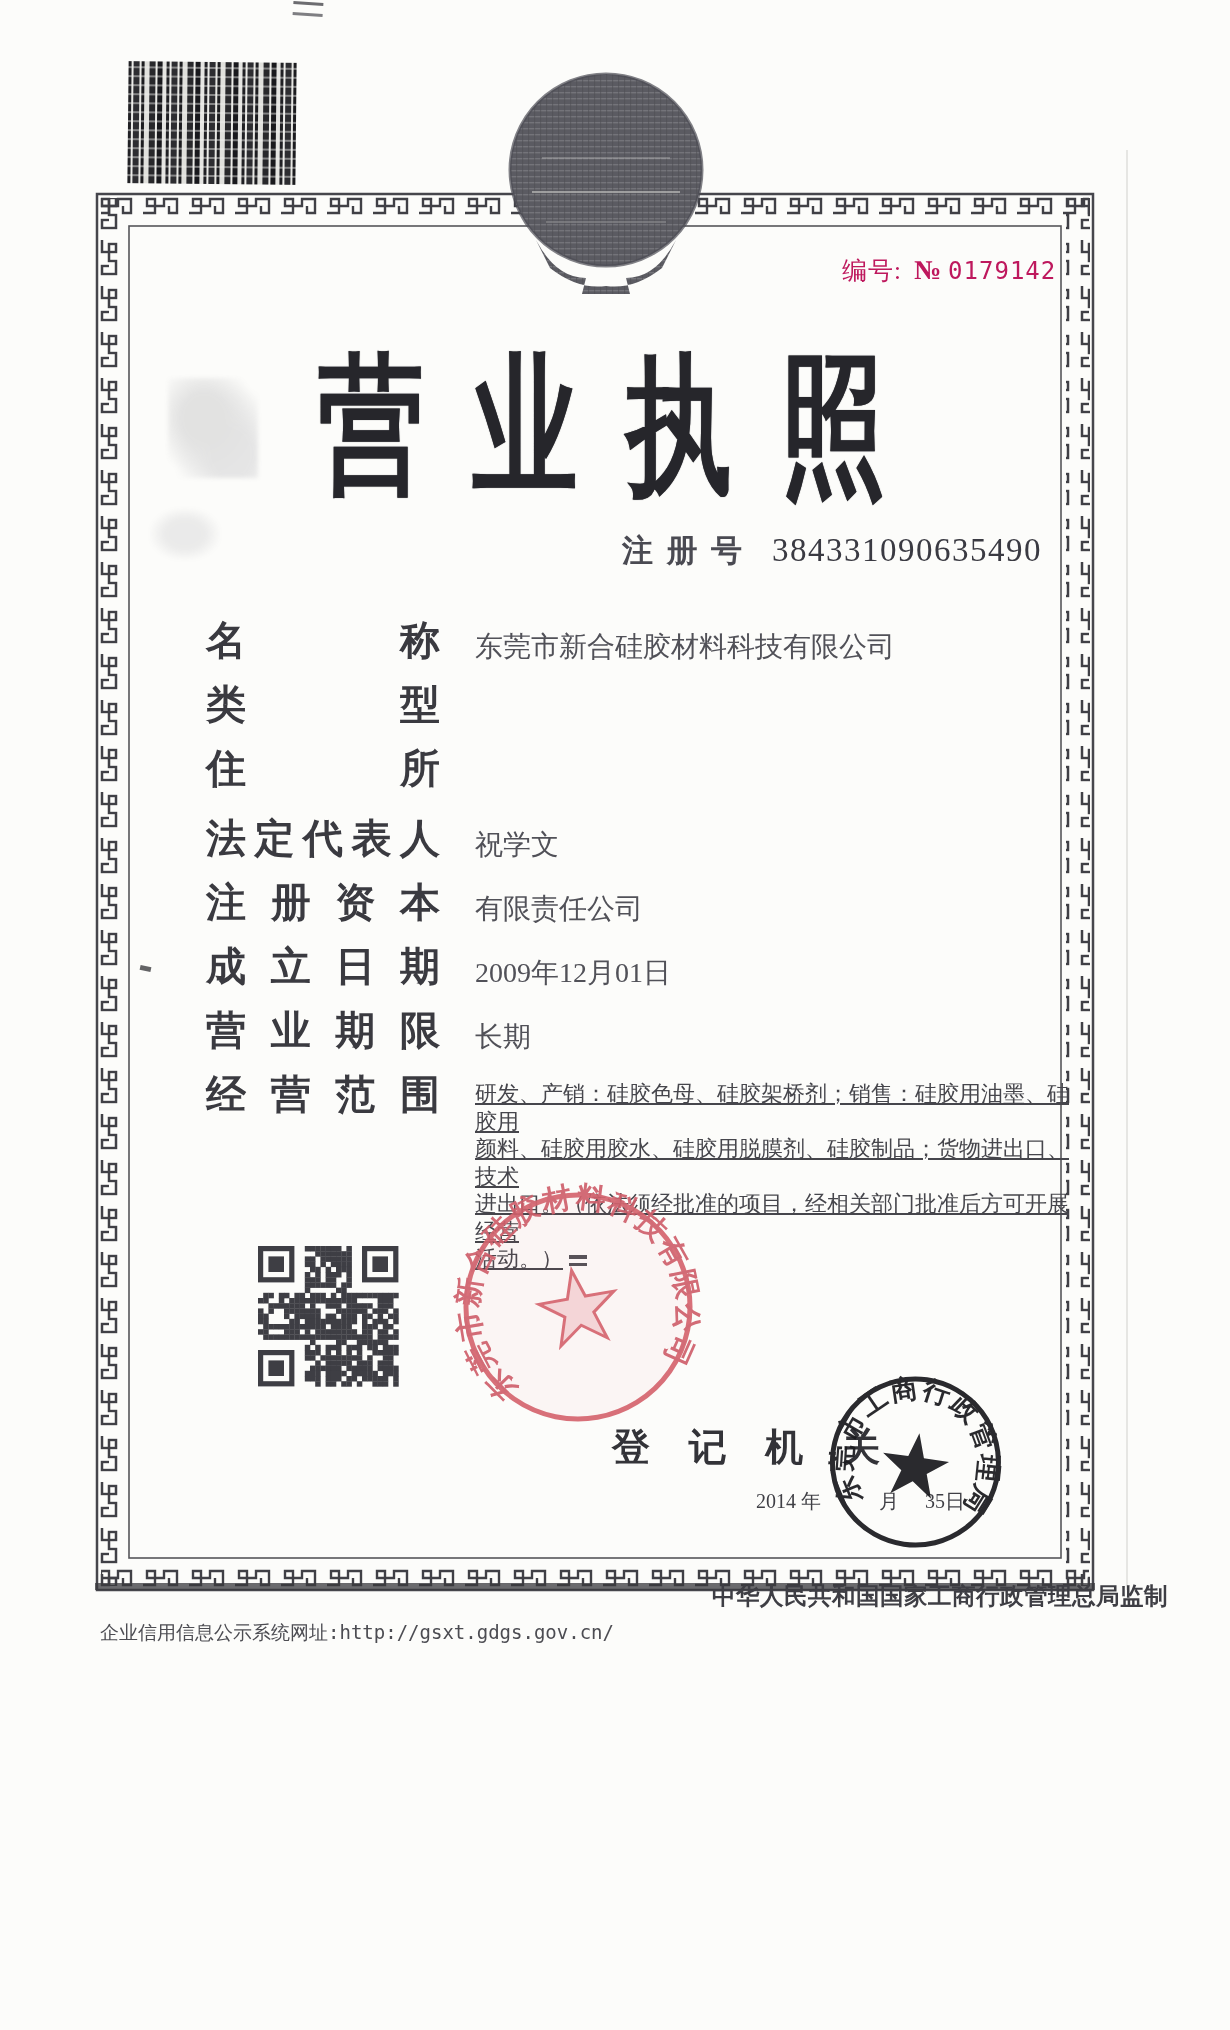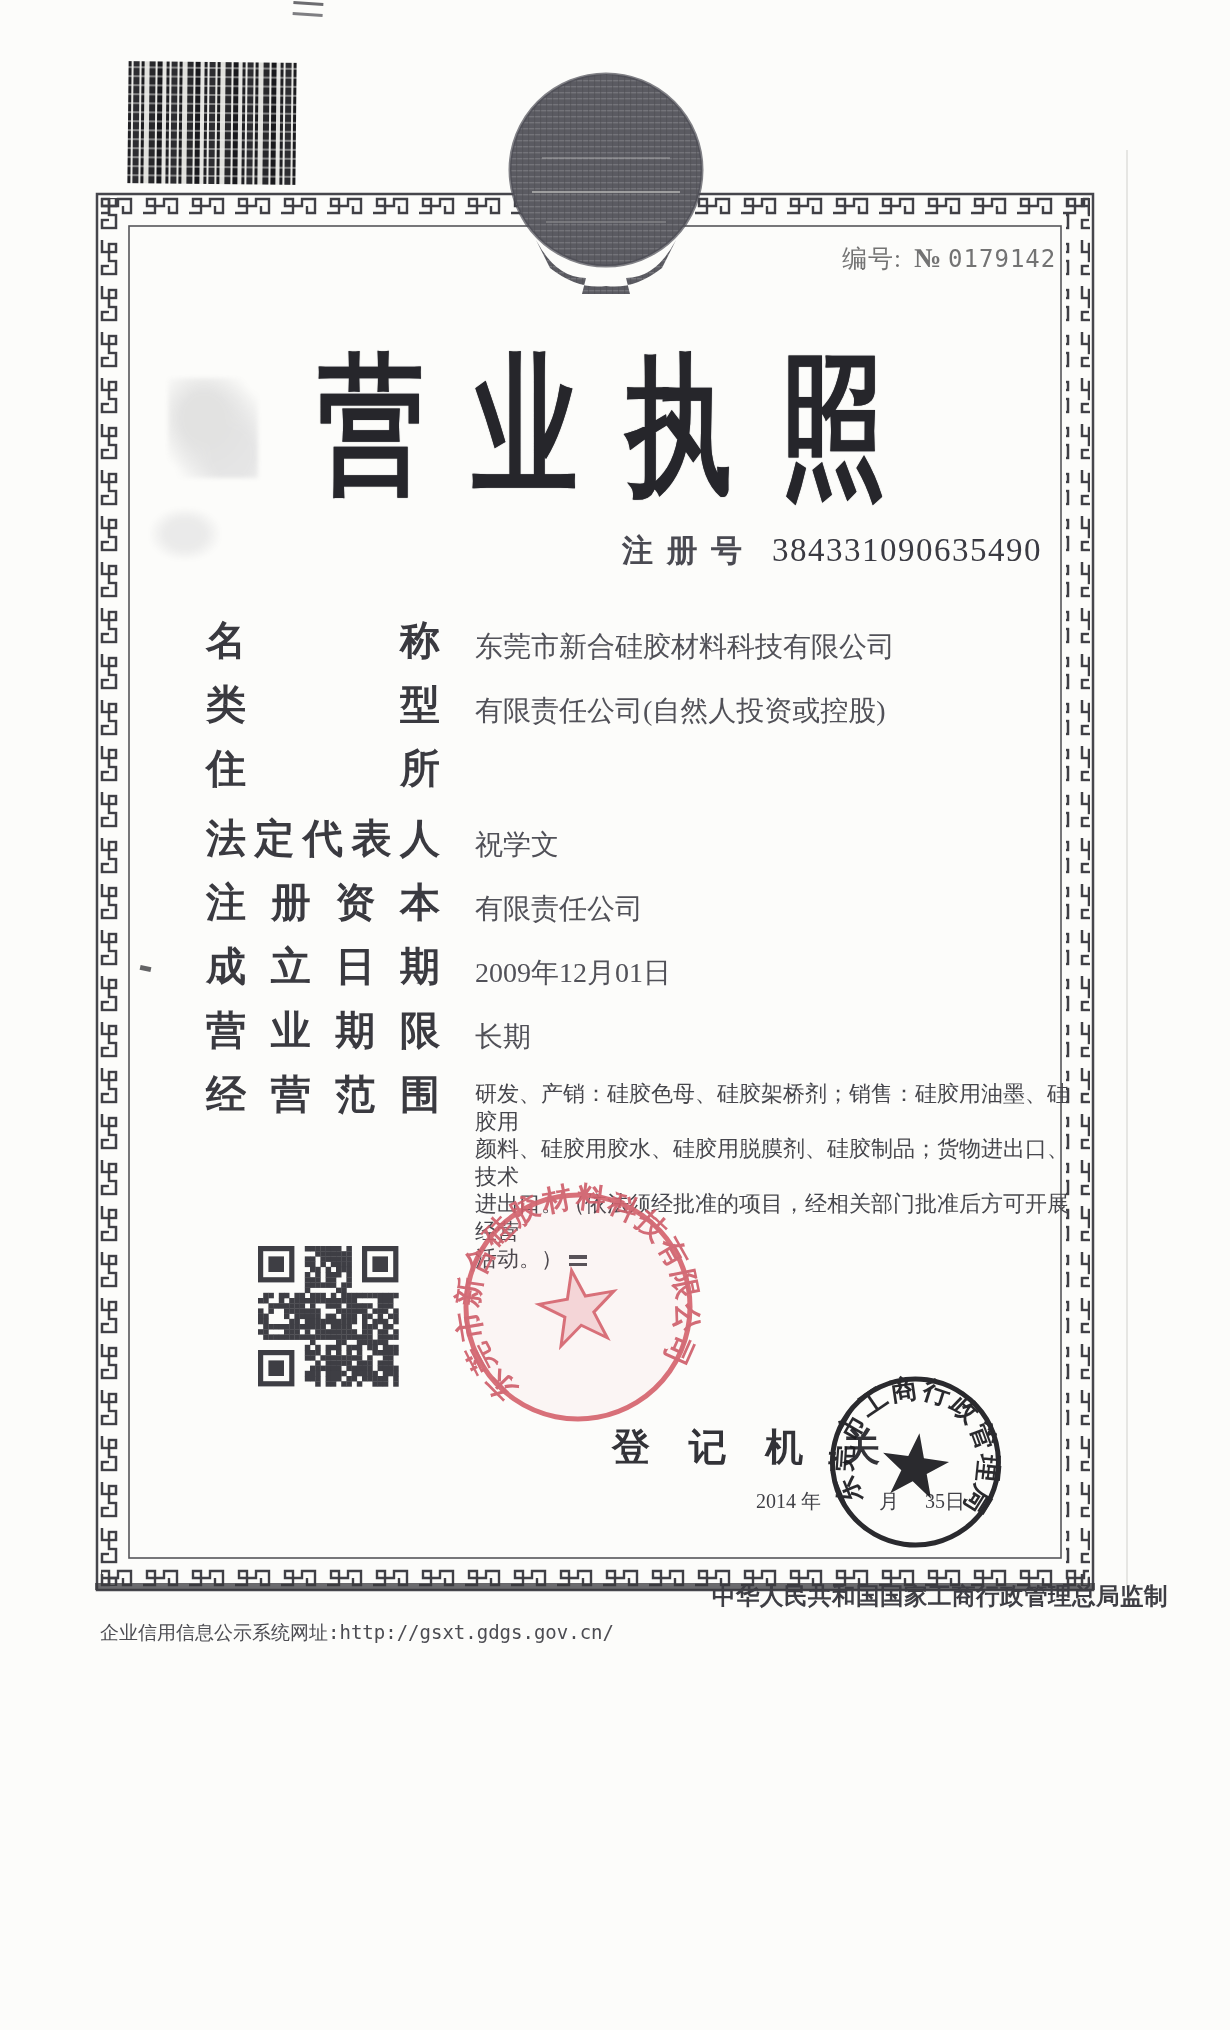--- a/index.html
+++ b/index.html
@@ -24,21 +24,21 @@
     filter:blur(.4px) contrast(.92);
   }
 
   
   .emblem { left:502px; top:72px; width:208px; height:222px; filter:blur(.7px) contrast(.95); z-index:3; }
 
   
   .frame { left:95px; top:192px; width:1000px; height:1400px; z-index:1; }
 
   
-  .serial { left:842px; top:242px; font-size:25px; color:#737373; letter-spacing:1px; white-space:nowrap; z-index:4; }
+  .serial { left:842px; top:254px; font-size:25px; color:#be185d; letter-spacing:1px; white-space:nowrap; z-index:4; }
   .serial .nosym { font-weight:700; font-size:27px; margin:0 6px 0 12px; }
   .serial .digits { font-family:"DejaVu Sans Mono", monospace; font-size:24px; letter-spacing:1px; }
 
   
   .title {
     left:296px; top:346px; width:612px; height:158px;
     display:flex; justify-content:space-between; z-index:4;
     font-family:"Liberation Sans", sans-serif; font-weight:900;
     font-size:150px; line-height:158px; color:#26262b;
     text-shadow:0 0 1px #3a3a3f;
@@ -47,21 +47,21 @@
 
   
   .regline { left:622px; top:530px; display:flex; align-items:baseline; z-index:4; }
   .regline .lbl { display:inline-flex; justify-content:space-between; width:120px; font-size:31px; font-weight:600; color:#4a4a52; }
   .regline .val { margin-left:30px; font-size:33px; letter-spacing:1.5px; color:#3a3a42; }
 
   
   .row { position:absolute; left:206px; width:900px; z-index:4; }
   .row .flabel { display:inline-flex; justify-content:space-between; width:234px; font-size:40px; font-weight:700; color:#3a3a40; line-height:46px; }
   .row .fvalue { position:absolute; left:269px; top:10px; font-size:28px; color:#515158; white-space:nowrap; }
-  .row .fscope { position:absolute; left:269px; top:8px; width:600px; font-size:22px; line-height:27.5px; color:#46464c; }
+  .row .fscope { position:absolute; left:269px; top:8px; width:600px; font-size:22px; line-height:27.5px; color:#46464c;text-decoration:underline; }
   .scope-mark { display:inline-block; width:18px; height:11px; margin-left:6px; border-top:4px solid #34343a; border-bottom:3px solid #34343a; opacity:.85; vertical-align:baseline; }
 
   
   .qr { left:258px; top:1246px; z-index:4; filter:blur(.3px); }
 
   
   .stamp-red { left:453px; top:1182px; z-index:5; opacity:.92; filter:blur(.4px); }
   .stamp-black { left:820px; top:1370px; z-index:6; opacity:.93; filter:blur(.3px); }
 
   
@@ -153,21 +153,20 @@
         <span>名</span>
         <span>称</span>
       </span>
     <span class="fvalue">东莞市新合硅胶材料科技有限公司</span>
   </div>
   <div class="row" style="top:682px">
     <span class="flabel">
         <span>类</span>
         <span>型</span>
       </span>
-    <span class="fvalue">有限责任公司(自然人投资或控股)</span>
   </div>
   <div class="row" style="top:746px">
     <span class="flabel">
         <span>住</span>
         <span>所</span>
       </span>
   </div>
   <div class="row" style="top:816px">
     <span class="flabel">
         <span>法</span>

